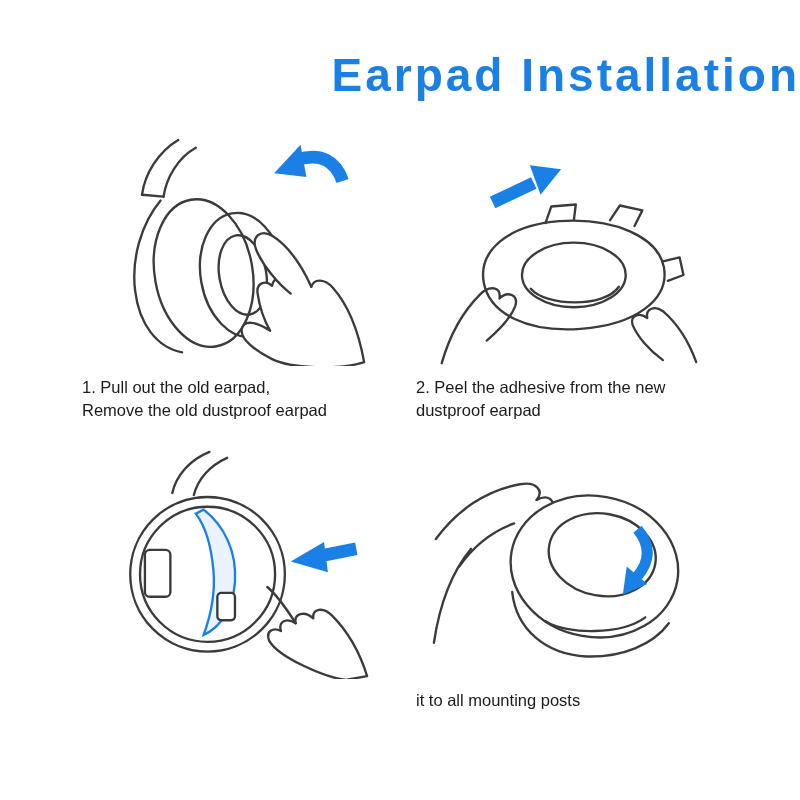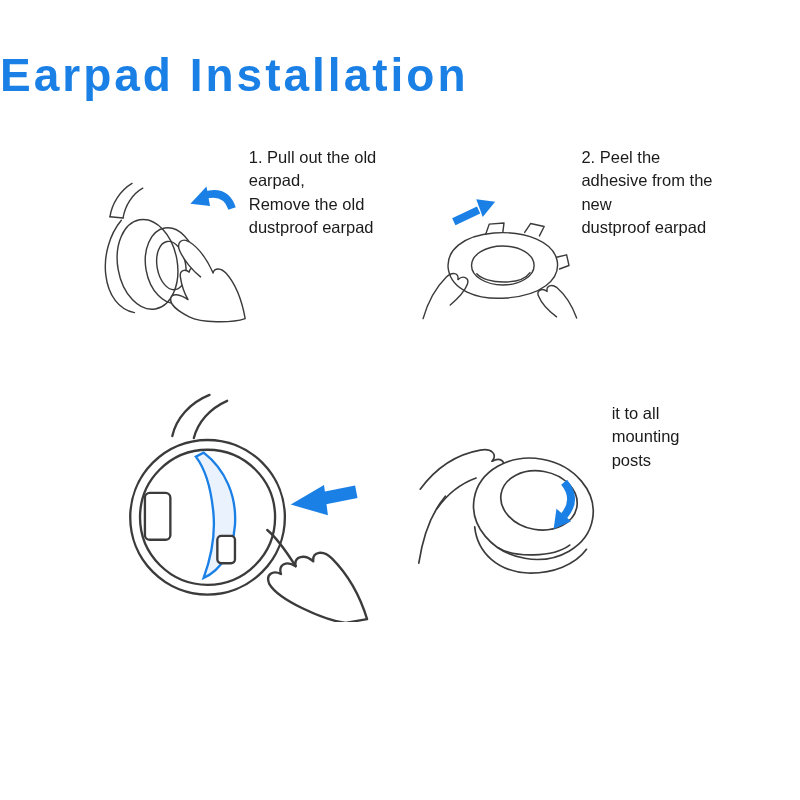--- a/index.html
+++ b/index.html
@@ -3,36 +3,36 @@
 <meta charset="utf-8">
 <style>
   * { margin: 0; padding: 0; box-sizing: border-box; }
   html, body {
     width: 800px; height: 800px;
     background: #ffffff;
     overflow: hidden;
     font-family: "Liberation Sans", sans-serif;
   }
   .title {
-    text-align: left;
+    text-align: right;
     margin-top: 48px;
     font-size: 46px;
     font-weight: bold;
     color: #1a80e6;
     letter-spacing: 3px;
   }
   .grid {
     width: 636px;
     margin: 34px auto 0 auto;
     display: grid;
     grid-template-columns: 302px 302px;
     column-gap: 32px;
     row-gap: 26px;
   }
-  .step { display: flex; }
+  .step { display: flex; flex-direction: column; }
   .illus { width: 100%; height: 230px; }
   .illus svg { width: 100%; height: 100%; display: block; }
   .caption {
     margin-top: 10px;
     font-size: 16.5px;
     line-height: 1.42;
     color: #1b1b1b;
   }
 </style>
 </head>

